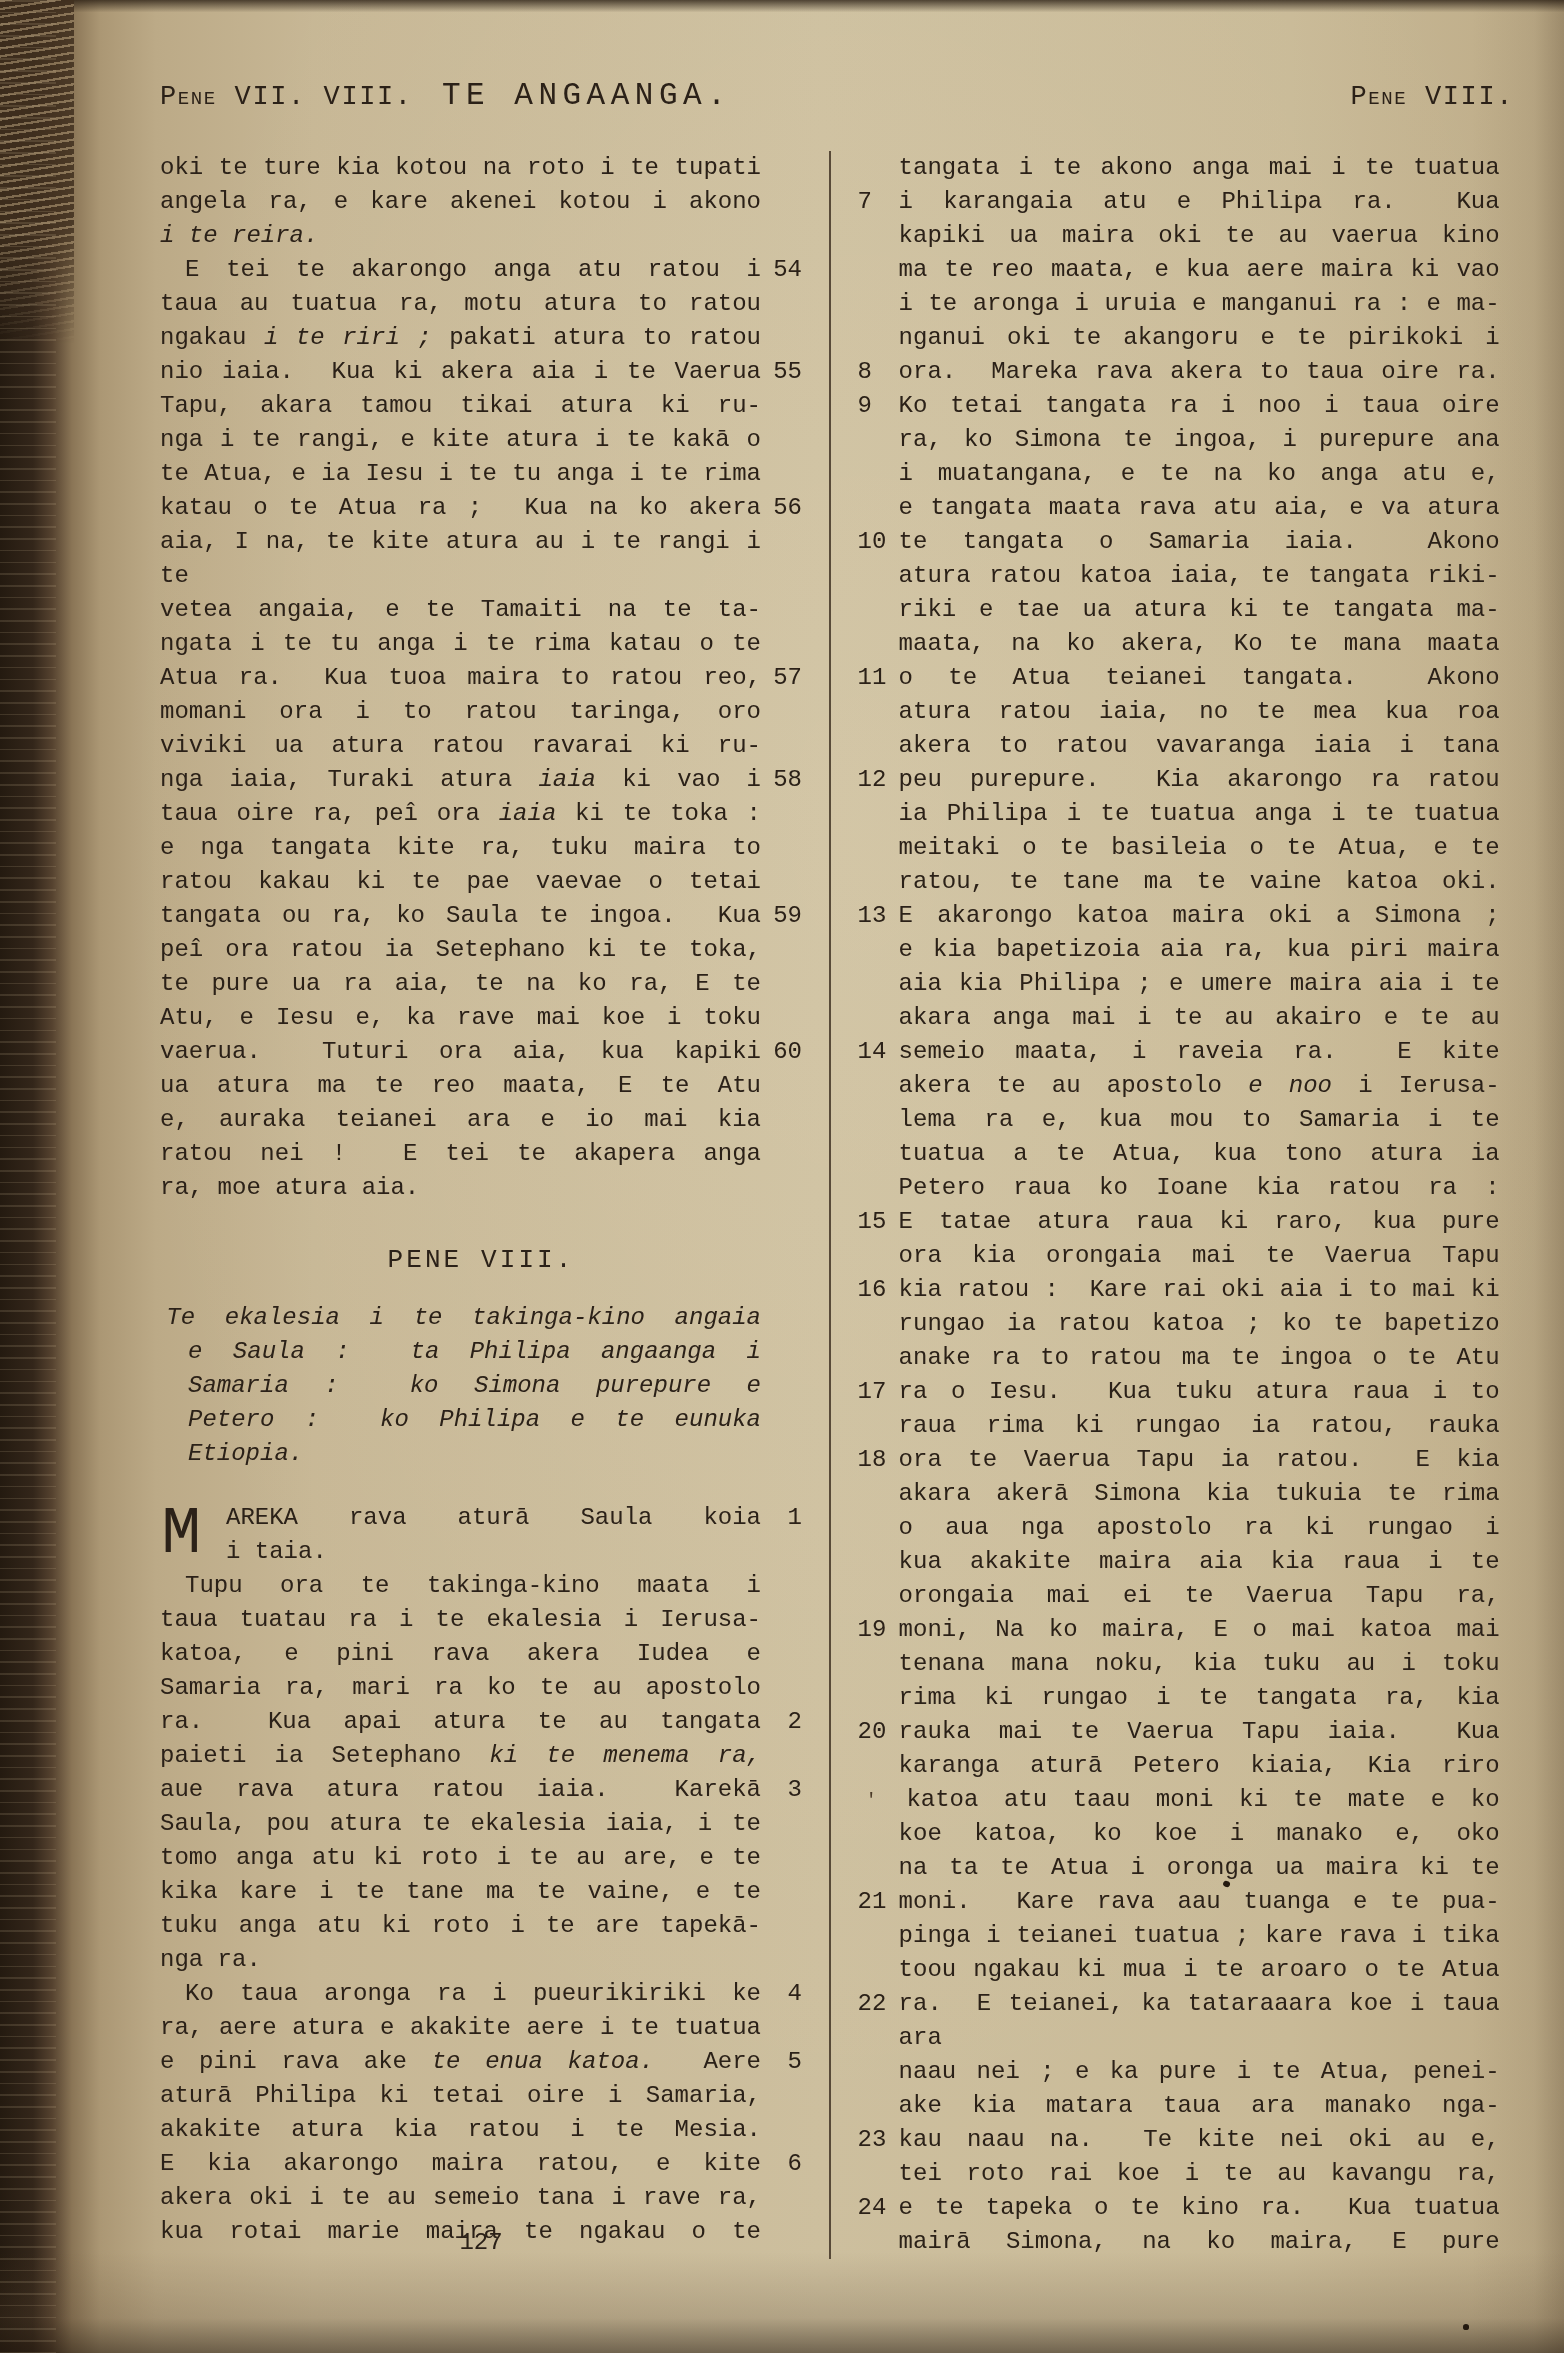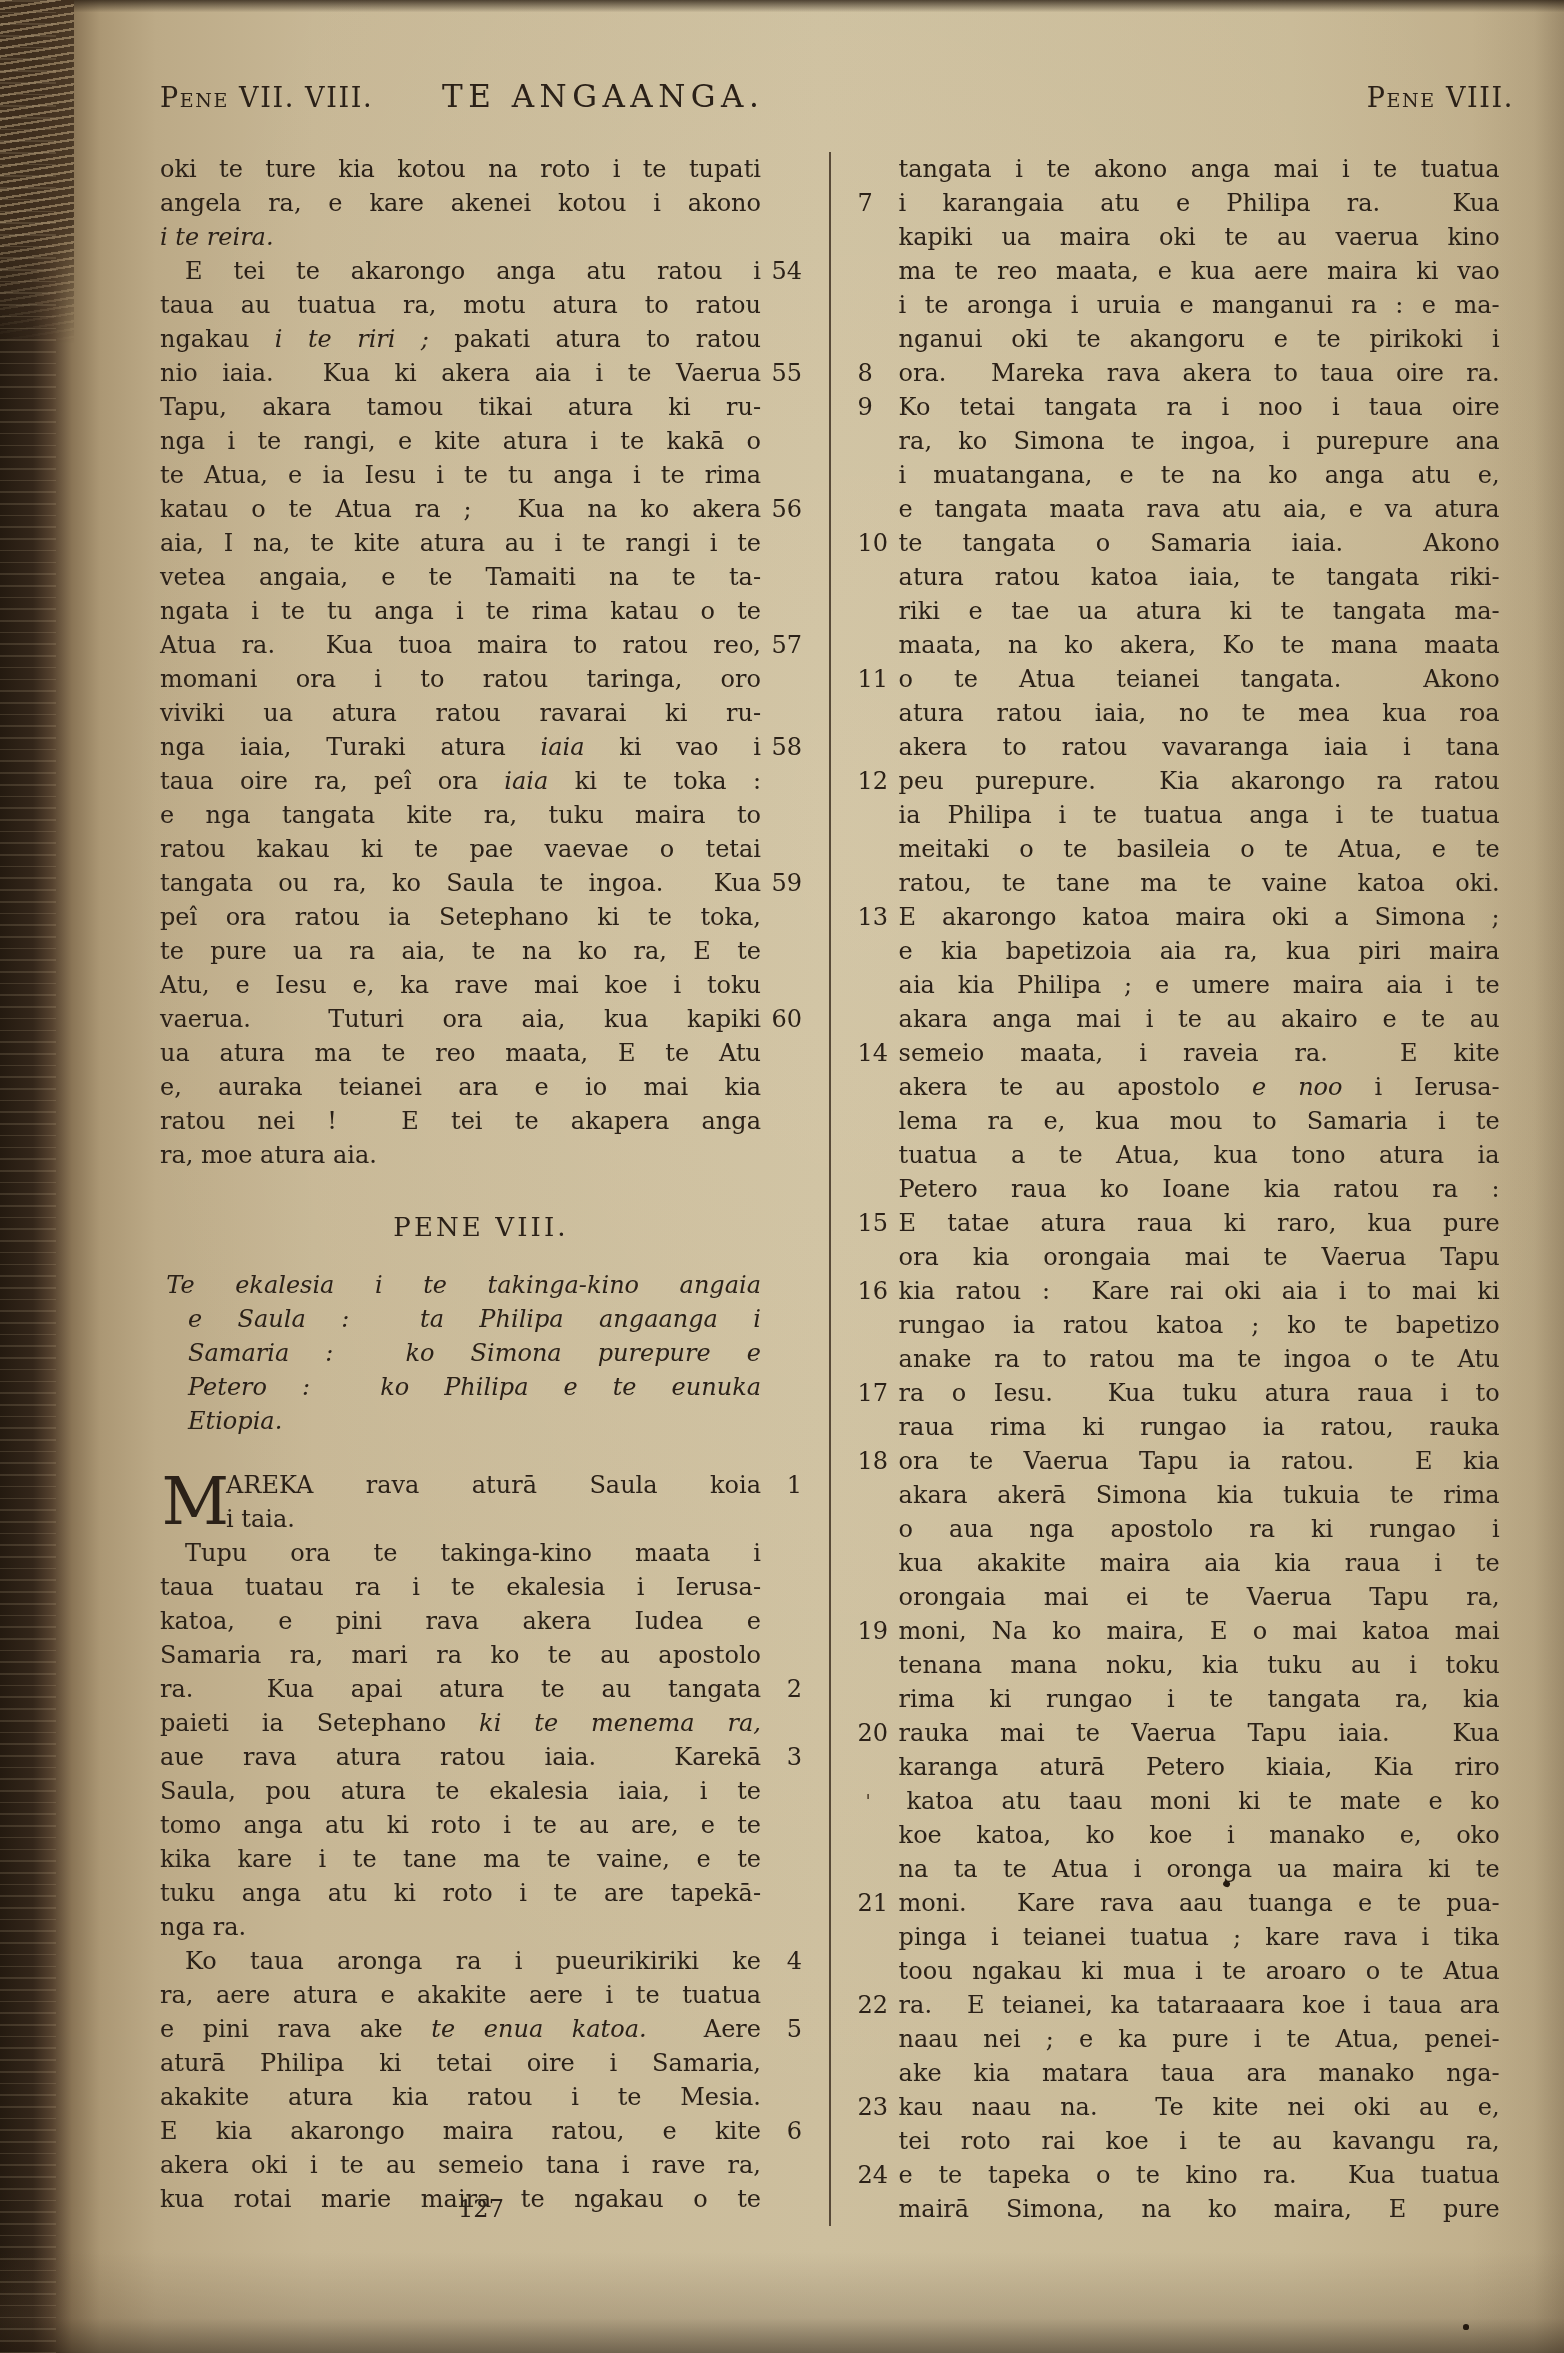--- a/index.html
+++ b/index.html
@@ -10,20 +10,21 @@
     background:#c4b391;
   }
   .scan{
     position:absolute;inset:0;
     background:
       linear-gradient(180deg, rgba(35,24,14,.75) 0px, rgba(35,24,14,0) 12.5px),
       linear-gradient(0deg, rgba(35,24,14,.55) 0px, rgba(80,62,42,.22) 36px, rgba(0,0,0,0) 102px),
       linear-gradient(270deg, rgba(70,52,32,.28) 0px, rgba(70,52,32,.08) 31px, rgba(0,0,0,0) 94px),
       radial-gradient(ellipse at 55% 35%, rgba(255,248,226,.12), rgba(0,0,0,0) 62%),
       linear-gradient(90deg,#241a10 0px,#33261a 33px,#55422f 52px,#8a7556 72px,#ab9774 100px,#bcaa87 156px,#c7b795 313px,#cdbf9e 822px,#c9ba97 1291px,#bdab87 1565px);
+    font-family: Liberation Mono, monospace;
   }
   .page-stack{
     position:absolute;left:0;top:0;width:74px;height:344px;
     background:repeating-linear-gradient(171deg,#8d785a 0 2.3px,#41301f 2.3px 7.8px);
     opacity:.85;
     -webkit-mask-image:linear-gradient(180deg,#000 65%,transparent 100%);
             mask-image:linear-gradient(180deg,#000 65%,transparent 100%);
   }
   .spine-streaks{
     position:absolute;left:0;top:0;width:56px;height:100%;

